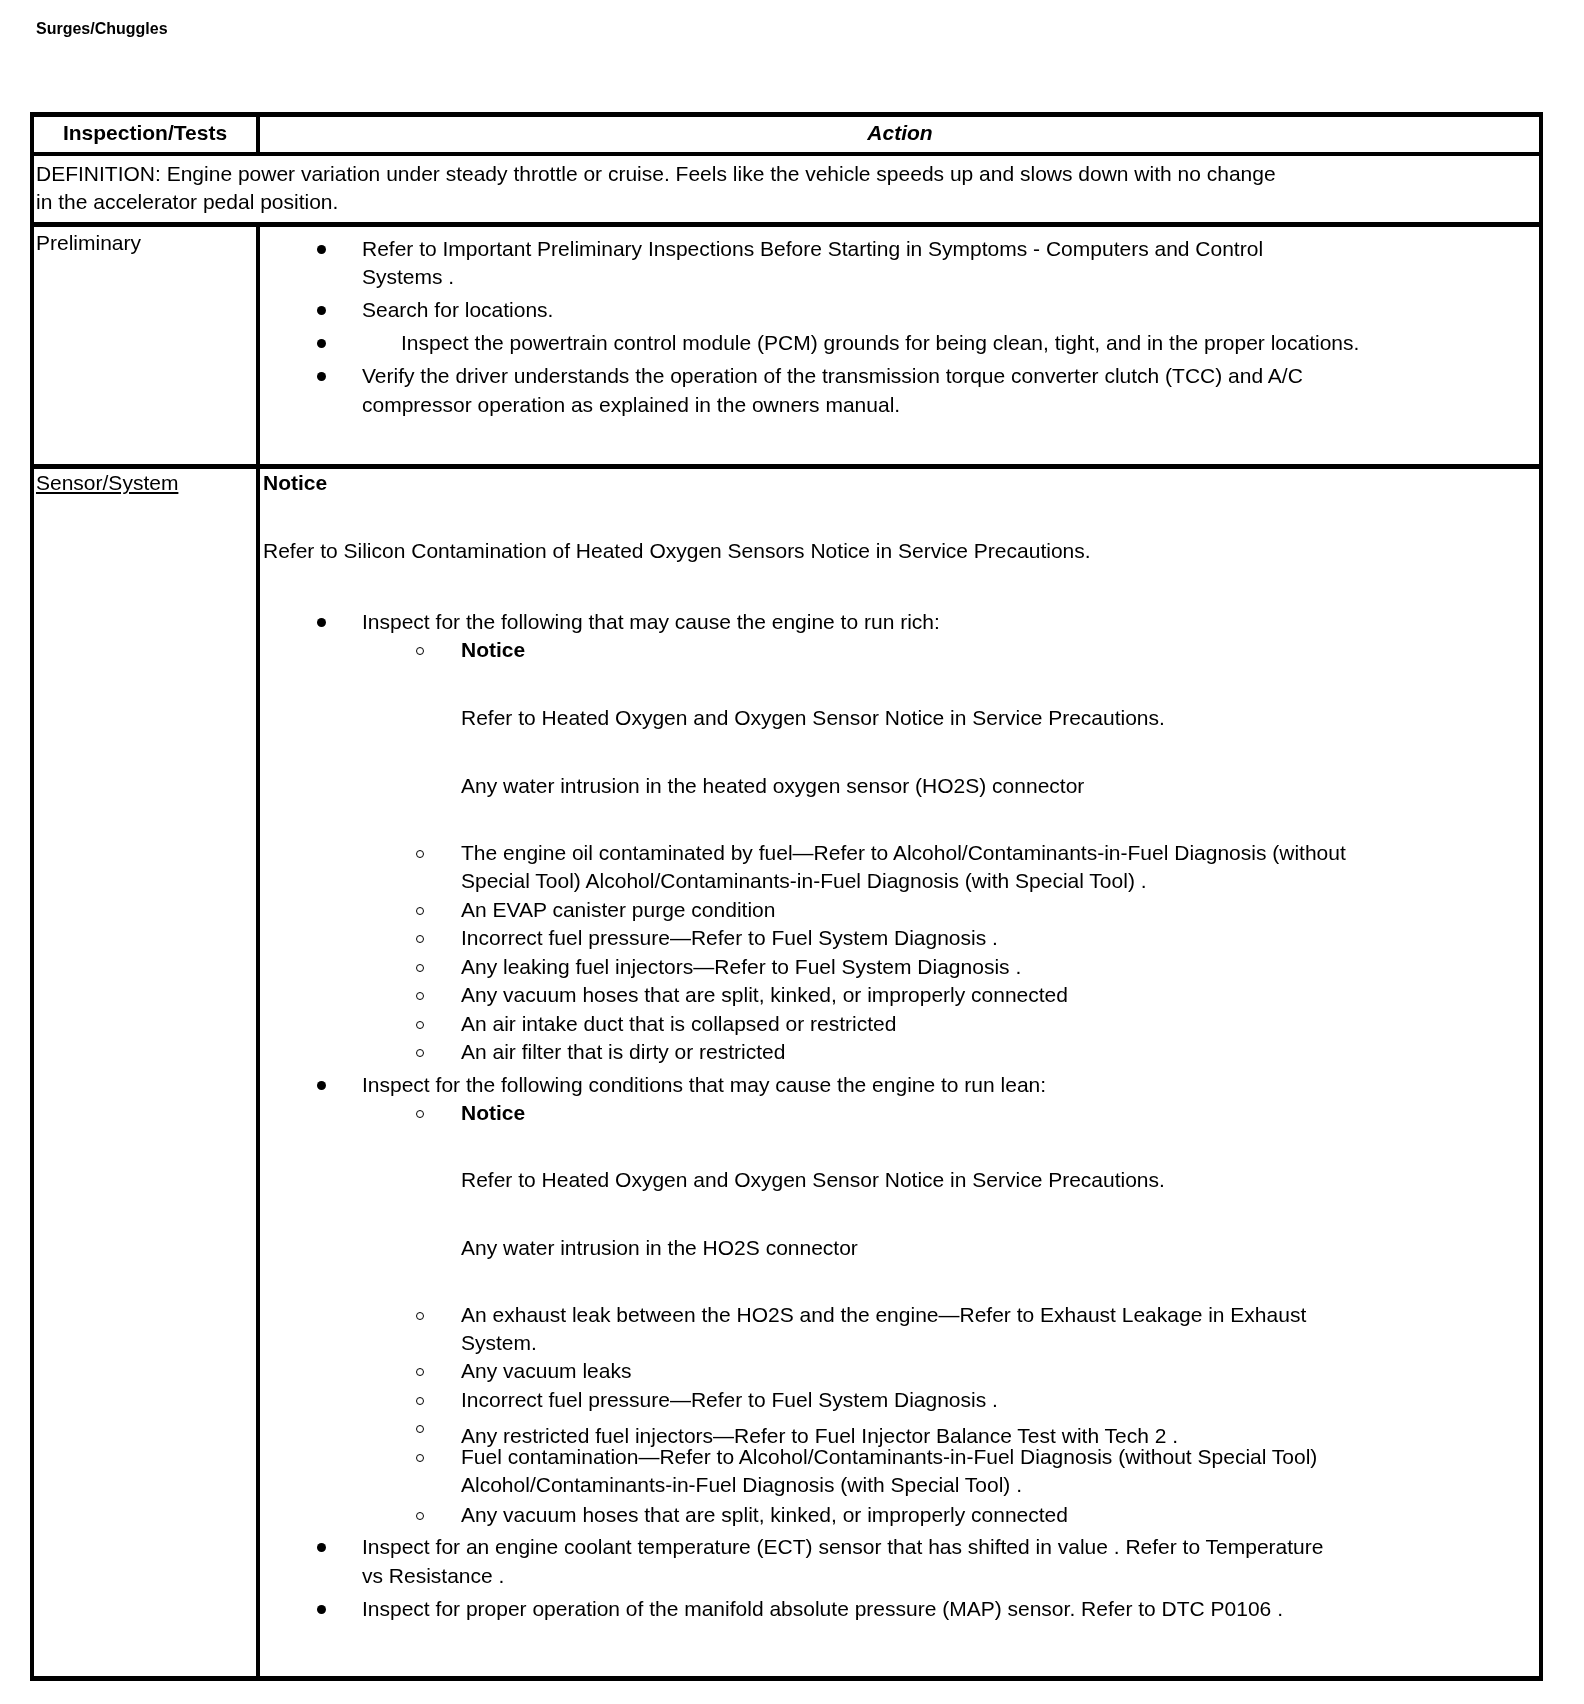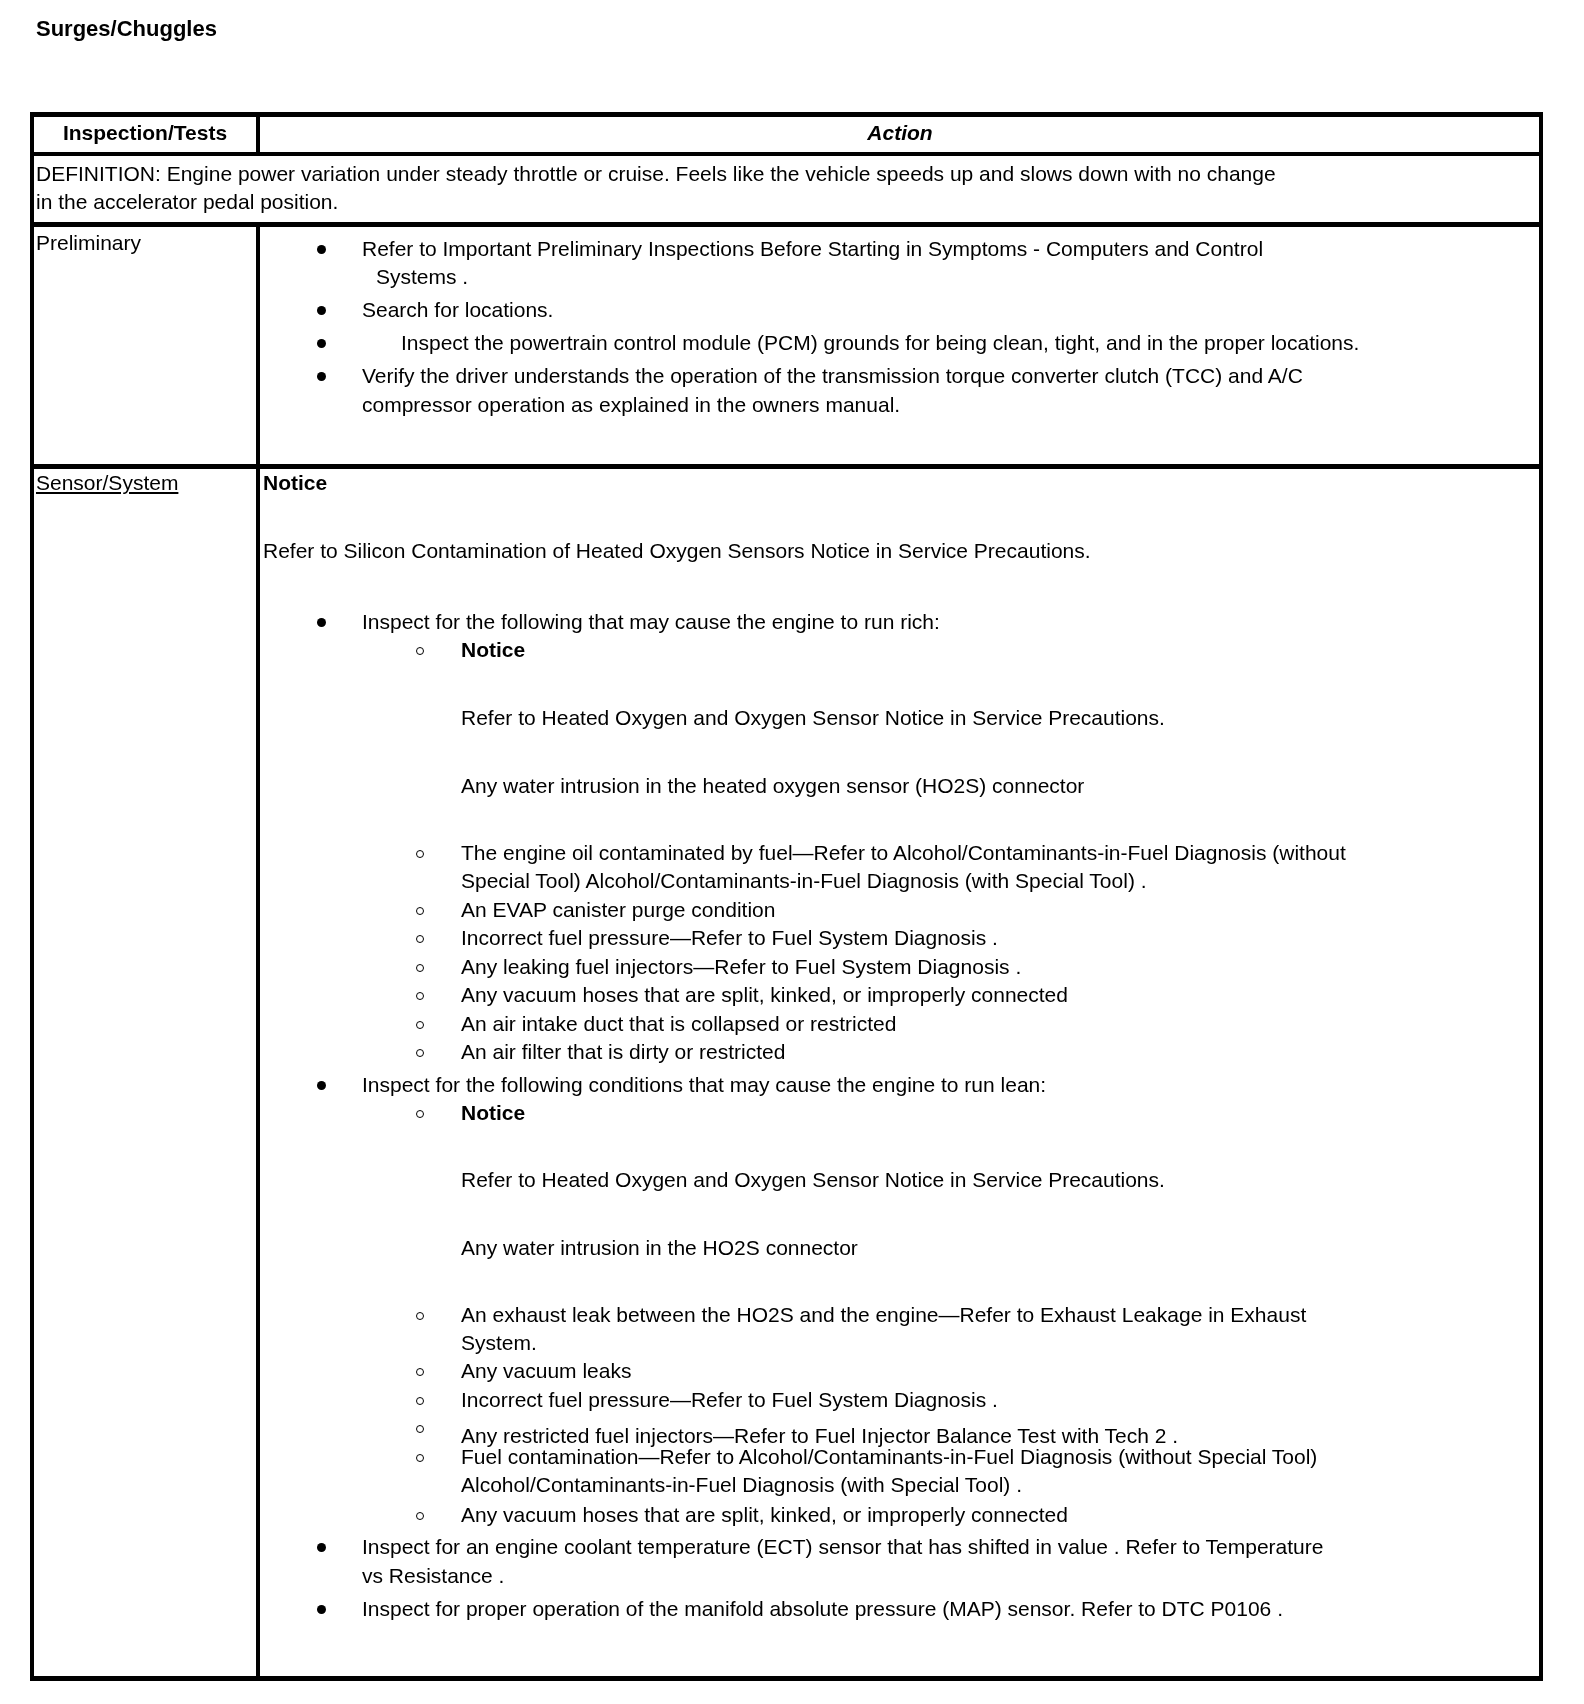--- a/index.html
+++ b/index.html
@@ -1,18 +1,18 @@
 <!DOCTYPE html>
 <html><head>
 <meta charset="utf-8">
 <style>
   html, body { margin: 0; padding: 0; background: #ffffff; }
   body { width: 1584px; height: 1704px; position: relative; overflow: hidden;
          font-family: "Liberation Sans", sans-serif; color: #000; }
-  .title { position: absolute; left: 36px; top: 14px; font-size: 22px; font-weight: bold; line-height: 30px; }
+  .title { position: absolute; left: 36px; top: 14px; font-size: 16px; font-weight: bold; line-height: 30px; }
   .table { position: absolute; left: 30px; top: 112px; width: 1513px; height: 1568px; }
   .hline { position: absolute; background: #000; height: 4px; }
   .vline { position: absolute; background: #000; width: 4px; }
   .bold { font-weight: bold; }
   .hdr { position: absolute; font-size: 21px; font-weight: bold; line-height: 28px; text-align: center; }
   .line { position: absolute; font-size: 21px; line-height: 28px; white-space: nowrap; }
   .bullet { position: absolute; width: 9px; height: 9px; border-radius: 50%; background: #000; }
   .circle { position: absolute; width: 8px; height: 8px; border-radius: 50%; border: 1.5px solid #000; box-sizing: border-box; }
 </style>
 </head>
@@ -42,21 +42,21 @@
 <div class="hdr" style="left:260px; top:119px; width:1280px;font-style:italic;">Action</div>
 
 <div class="line" style="left:36px; top:160px;">DEFINITION: Engine power variation under steady throttle or cruise. Feels like the vehicle speeds up and slows down with no change</div>
 <div class="line" style="left:36px; top:188px;">in the accelerator pedal position.</div>
 
 <div class="line" style="left:36px; top:229px;">Preliminary</div>
 
 <div>
   <div class="bullet" style="left:317px; top:245px;"></div>
   <div class="line" style="left:362px; top:235px;">Refer to Important Preliminary Inspections Before Starting in Symptoms - Computers and Control</div>
-  <div class="line" style="left:376px; top:263px;">Systems .</div>
+  <div class="line" style="left:362px; top:263px;">Systems .</div>
 
   <div class="bullet" style="left:317px; top:306px;"></div>
   <div class="line" style="left:362px; top:296px;">Search for locations.</div>
 
   <div class="bullet" style="left:317px; top:339px;"></div>
   <div class="line" style="left:362px; top:329px;margin-left:39px;">Inspect the powertrain control module (PCM) grounds for being clean, tight, and in the proper locations.</div>
 
   <div class="bullet" style="left:317px; top:372px;"></div>
   <div class="line" style="left:362px; top:362px;">Verify the driver understands the operation of the transmission torque converter clutch (TCC) and A/C</div>
   <div class="line" style="left:362px; top:391px;">compressor operation as explained in the owners manual.</div>

